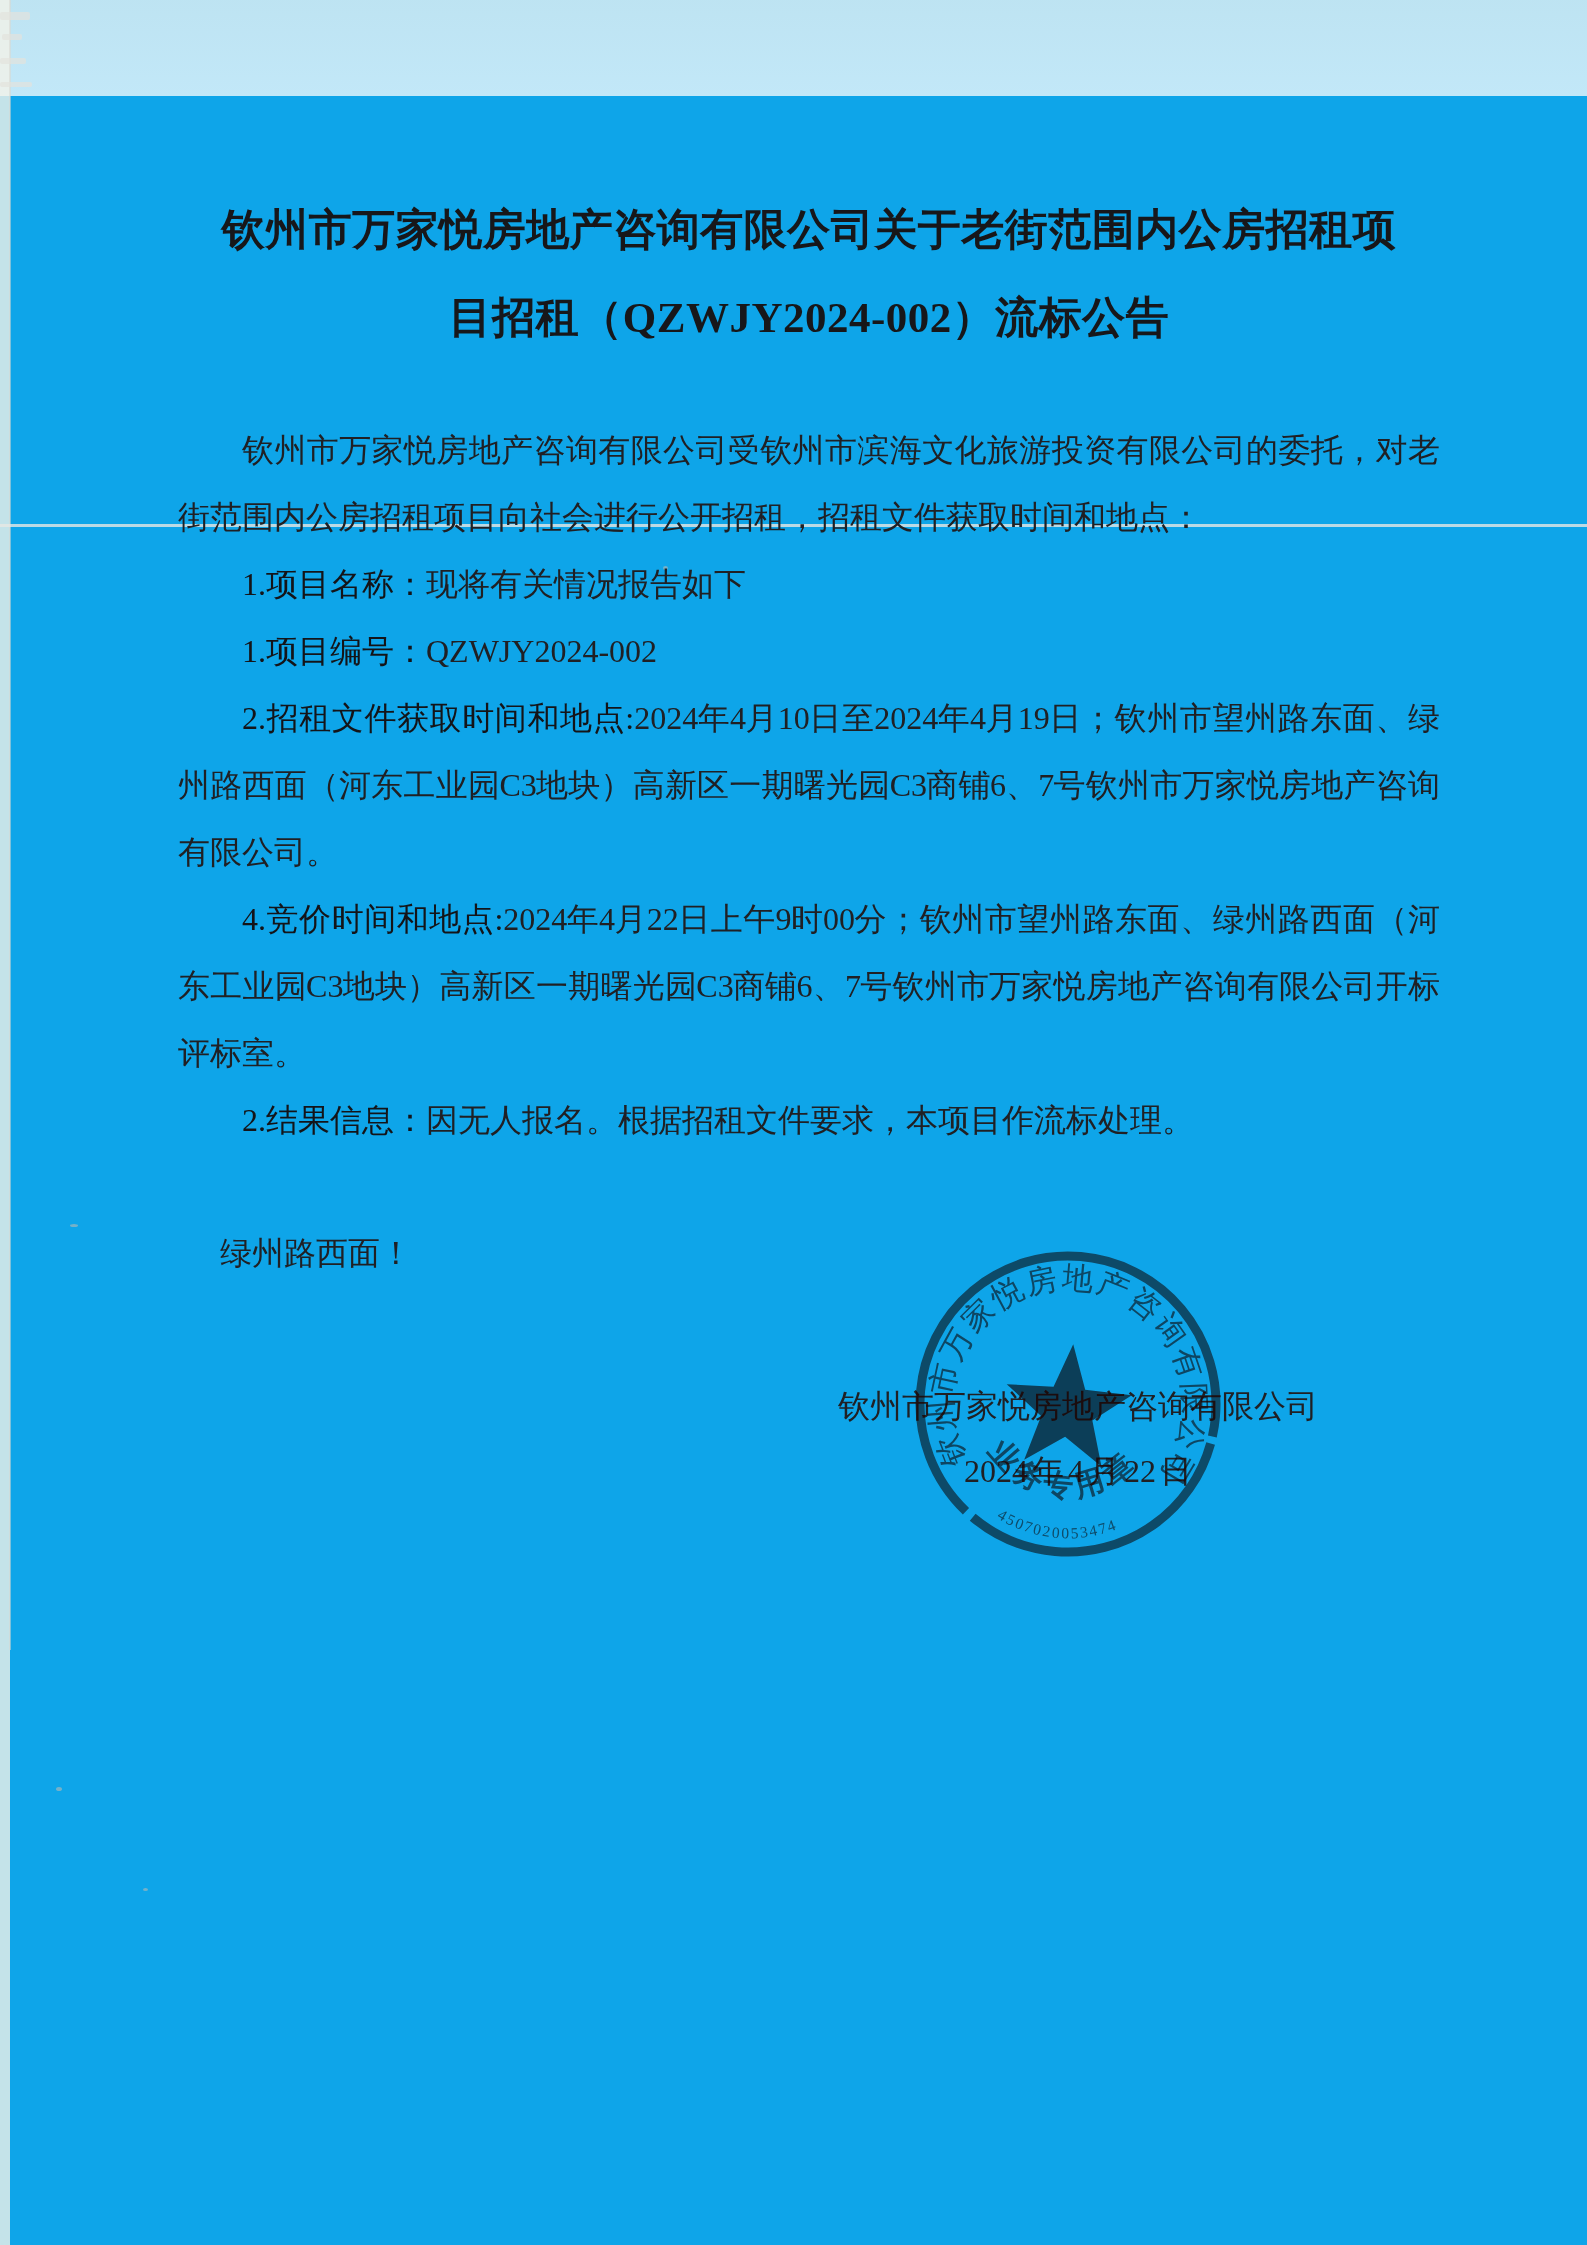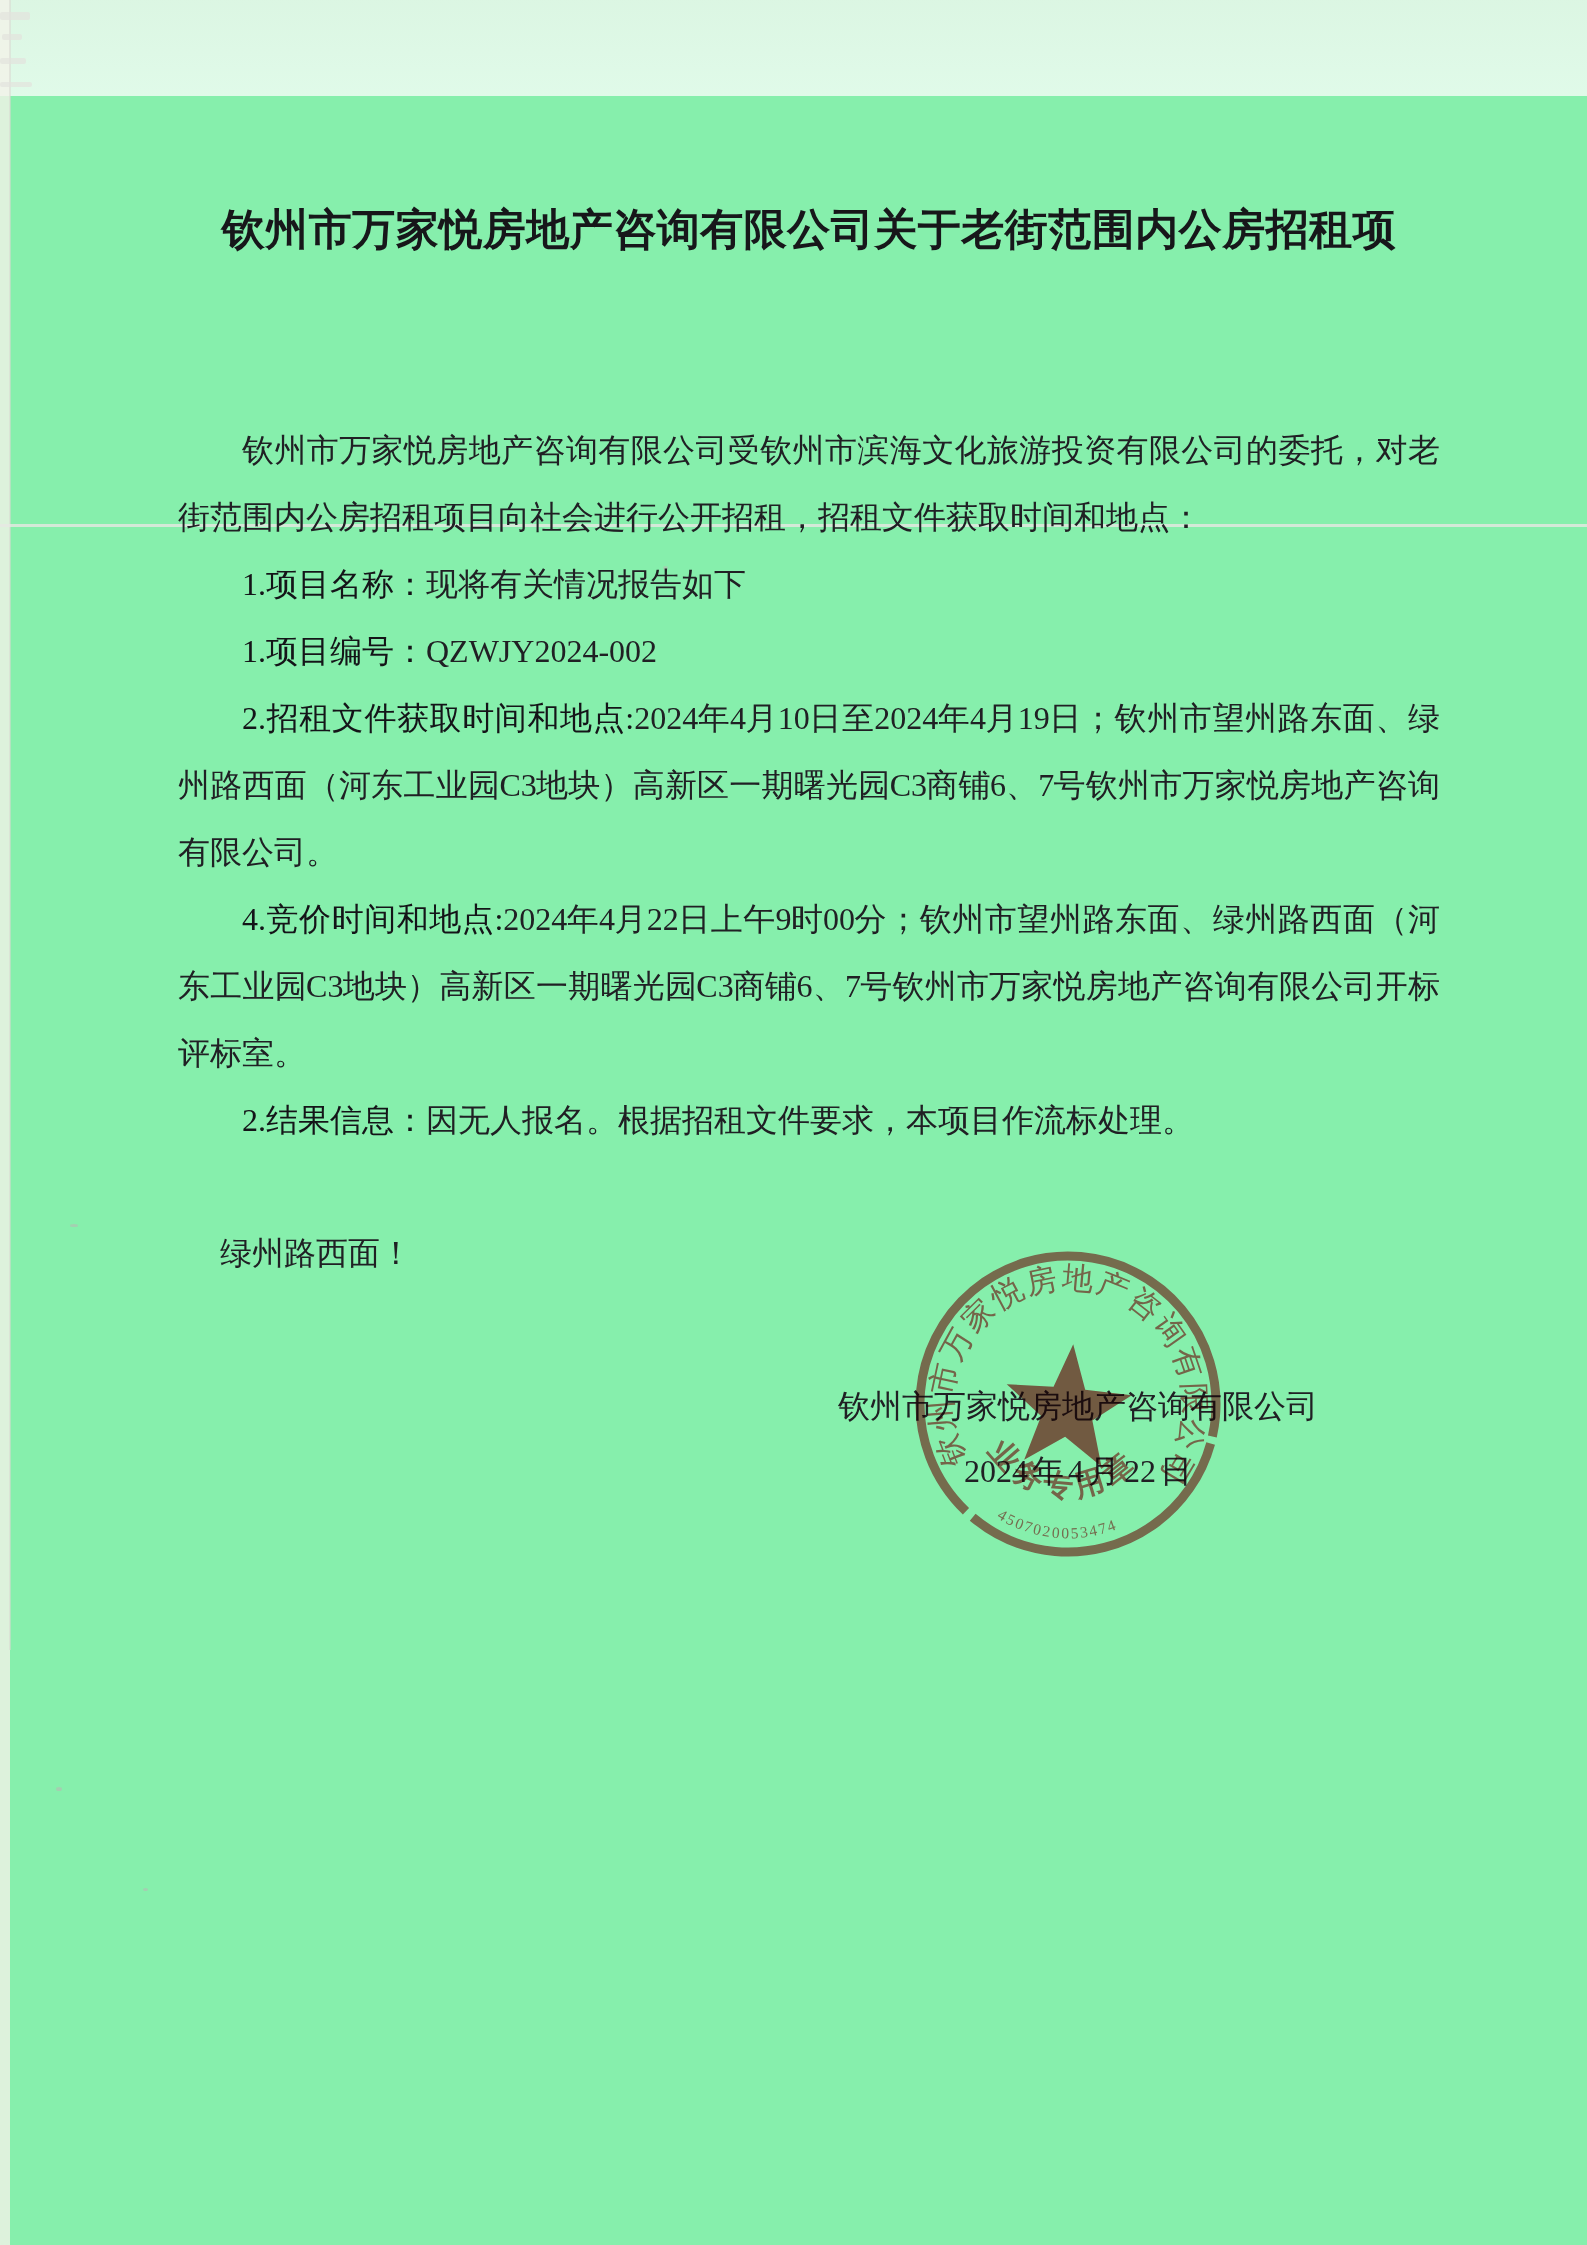--- a/index.html
+++ b/index.html
@@ -1,20 +1,20 @@
 <!DOCTYPE html>
 <html><head>
 <meta charset="utf-8">
 <style>
   html, body { margin:0; padding:0; background:#ffffff; }
   .page {
     position: relative;
     width: 1587px;
     height: 2245px;
-    background: #86efac;
+    background: #0ea5e9;
     overflow: hidden;
     font-family: "Liberation Serif", "DejaVu Serif", serif;
     color: #1c1c1e;
   }
 
   
   .art { position:absolute; pointer-events:none; }
   .art-topband { left:0; top:0; width:1587px; height:96px;
     background:linear-gradient(#f8f8f5, #fefefd); opacity:.75; }
   .art-leftband { left:0; top:0; width:10px; height:2245px;
@@ -77,20 +77,21 @@
   <div class="art smudge sm2"></div>
   <div class="art smudge sm3"></div>
   <div class="art smudge sm4"></div>
   <div class="art speck sp1"></div>
   <div class="art speck sp2"></div>
   <div class="art speck sp3"></div>
   <div class="art speck sp4"></div>
 
   <div class="title-block">
     <div>钦州市万家悦房地产咨询有限公司关于老街范围内公房招租项</div>
+    <div>目招租（QZWJY2024-002）流标公告</div>
   </div>
 
   <div class="body-block">
     <p class="indent2">钦州市万家悦房地产咨询有限公司受钦州市滨海文化旅游投资有限公司的委托，对老街范围内公房招租项目向社会进行公开招租，招租文件获取时间和地点：</p>
     <p class="indent2 item"><b>1.项目名称：</b><span>现将有关情况报告如下</span></p>
     <p class="indent2 item"><b>1.项目编号：</b><span>QZWJY2024-002</span></p>
     <p class="indent2 item"><b>2.招租文件获取时间和地点:</b><span>2024 年 4 月 10 日至 2024 年 4 月 19 日；钦州市望州路东面、绿州路西面（河东工业园 C3 地块）高新区一期曙光园 C3 商铺 6、7 号钦州市万家悦房地产咨询有限公司。</span></p>
     <p class="indent2 item"><b>4.竞价时间和地点:</b><span>2024 年 4 月 22 日上午 9 时 00 分；钦州市望州路东面、绿州路西面（河东工业园 C3 地块）高新区一期曙光园 C3 商铺 6、7 号钦州市万家悦房地产咨询有限公司开标评标室。</span></p>
     <p class="indent2 item"><b>2.结果信息：</b><span>因无人报名。根据招租文件要求，本项目作流标处理。</span></p>
     <p class="closing">绿州路西面！</p>

